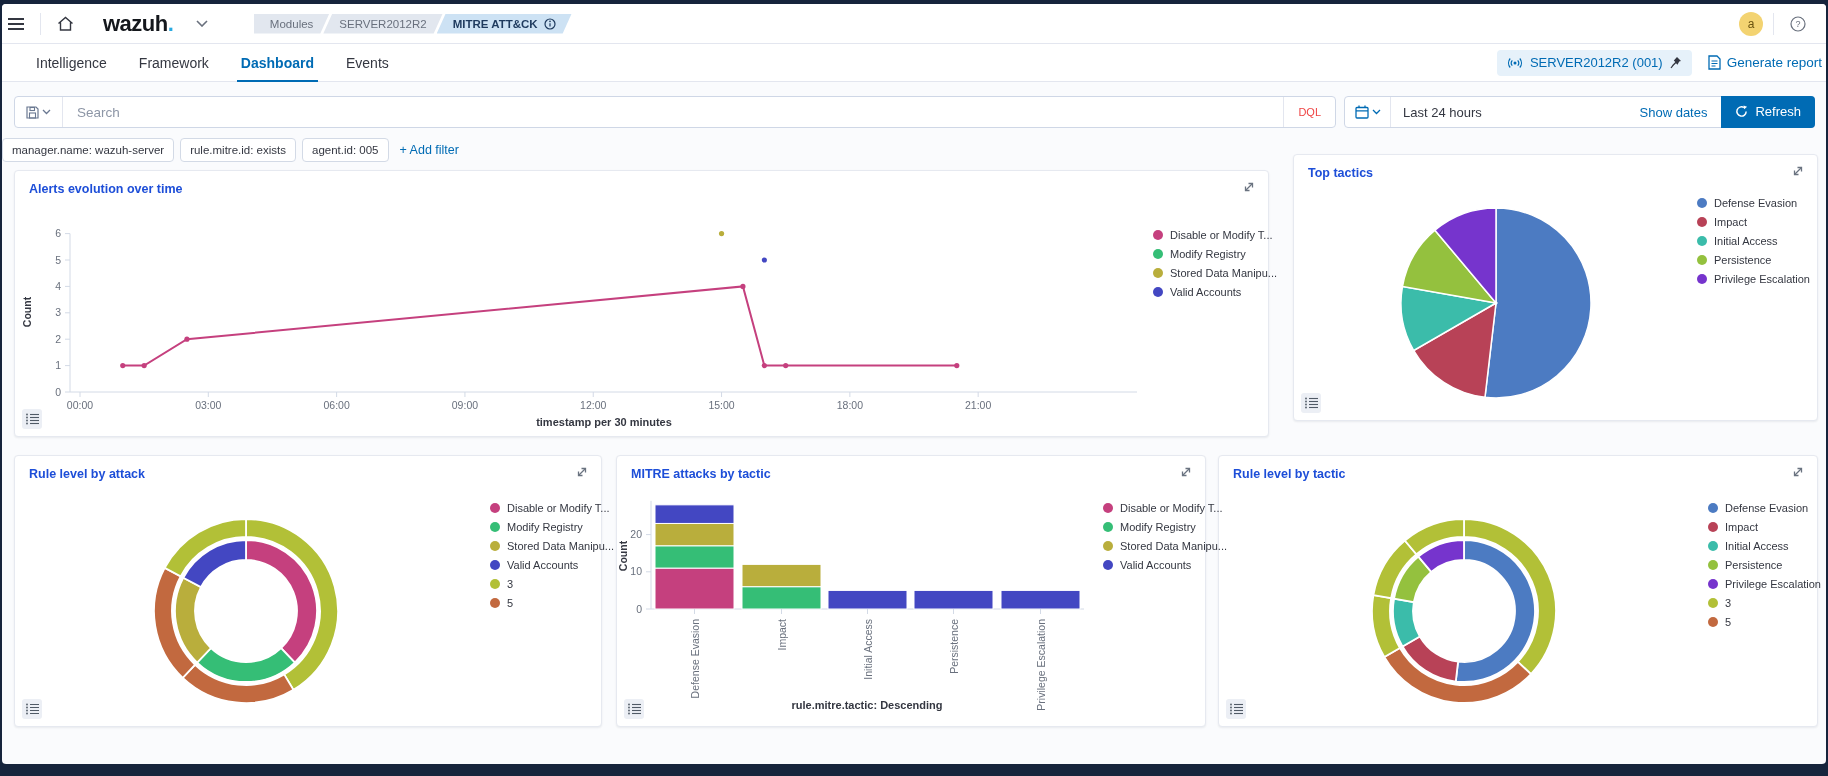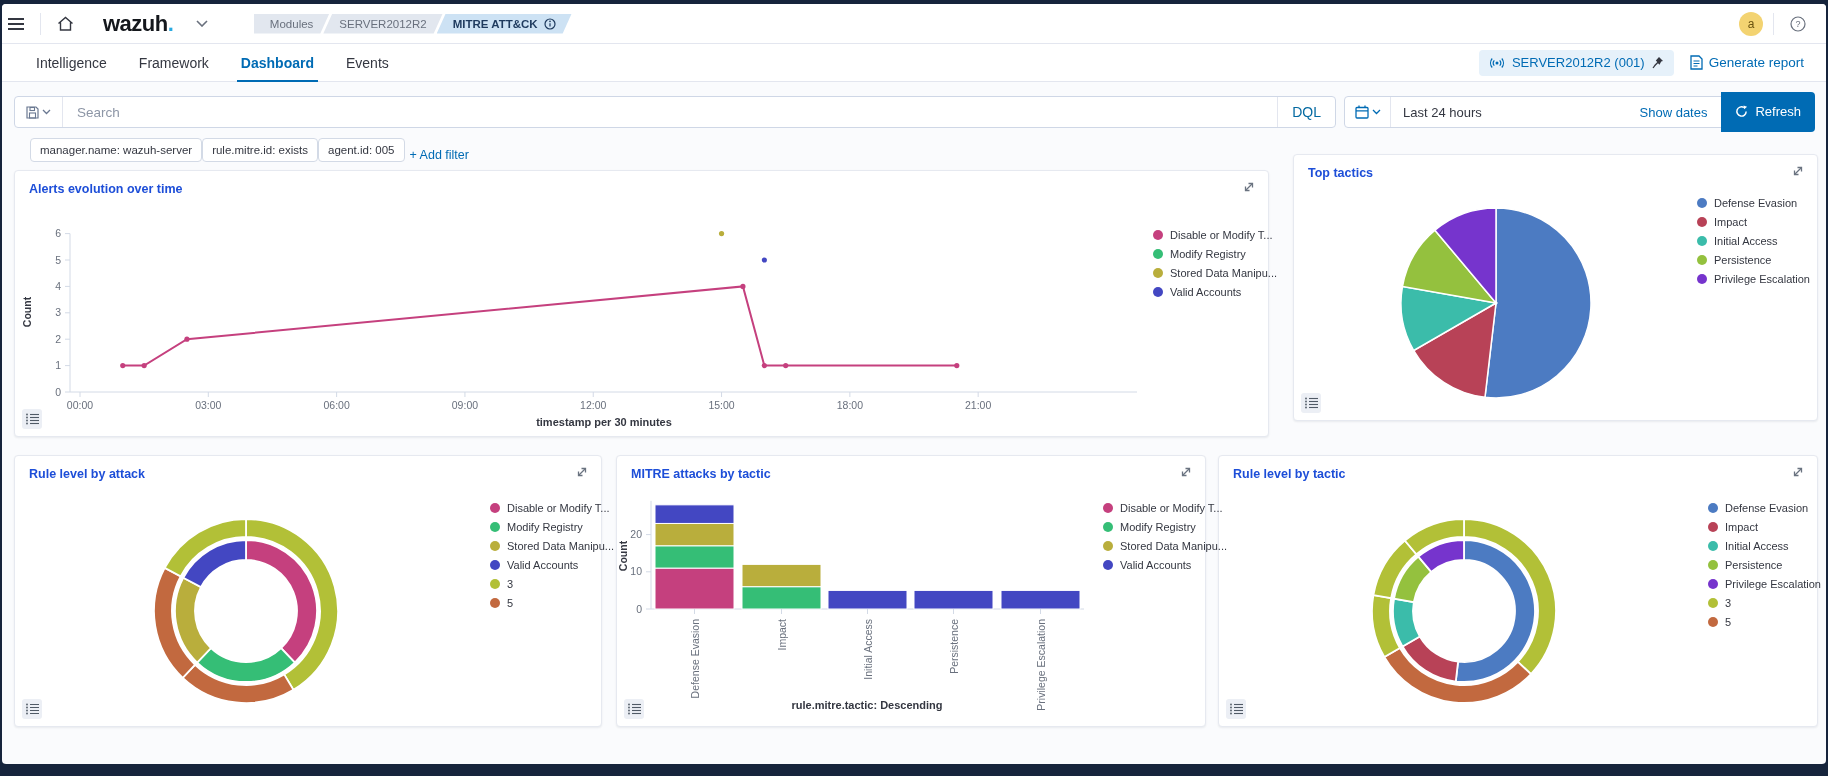--- a/index.html
+++ b/index.html
@@ -28,47 +28,47 @@
             font-size:12px; display:flex; align-items:center; justify-content:center; cursor:pointer; }
 
   
   .tabbar { position:absolute; top:40px; left:0; right:0; height:38px; background:#fff;
             border-bottom:1px solid #e3e6ef; display:flex; align-items:center; z-index:4; }
   .tabs { display:flex; align-items:center; height:100%; padding-left:18px; }
   .tab { height:100%; display:flex; align-items:center; padding:0 16px; font-size:14px;
          color:#343741; cursor:pointer; position:relative; }
   .tab.active { color:#006bb4; font-weight:600; }
   .tab.active::after { content:""; position:absolute; left:12px; right:12px; bottom:-1px; height:2px; background:#006bb4; }
-  .tabbar-right { margin-left:auto; display:flex; gap:16px; padding-right:22px; }
+  .tabbar-right { margin-left:auto; display:flex; gap:16px; padding-right:4px; }
   .agent-pill { display:flex; align-items:center; gap:7px; background:#e6f1fa; border-radius:4px;
                 height:26px; padding:0 10px; color:#006bb4; font-size:13px; cursor:pointer; }
   .report-link { display:flex; align-items:center; gap:6px; color:#006bb4; font-size:13.5px; cursor:pointer; }
 
   
   .content { position:absolute; top:78px; left:0; right:0; bottom:0; }
   .searchrow { position:absolute; top:14px; left:12px; right:11px; height:32px; display:flex;align-items:flex-end; }
   .searchbox { width:1322px; height:32px; background:#fff; border:1px solid #cfd7e6; border-radius:4px;
                display:flex; align-items:center; }
   .save-seg { width:48px; height:100%; border-right:1px solid #e3e6ef; display:flex; align-items:center;
               justify-content:center; gap:3px; cursor:pointer; }
   .search-input { flex:1; border:none; outline:none; font-size:13.5px; padding:0 14px; color:#343741;
                   background:transparent; font-family:"Liberation Sans",sans-serif; }
   .search-input::placeholder { color:#8d96a6; }
   .dql-seg { padding:0 14px; height:100%; display:flex; align-items:center; border-left:1px solid #e3e6ef;
-             color:#0369a1; font-size:14px; cursor:pointer; }
+             color:#ef4444; font-size:11px; cursor:pointer; }
   .datebox { margin-left:8px; flex:1; height:32px; background:#fff; border:1px solid #cfd7e6;
              border-radius:4px; display:flex; align-items:center; }
   .cal-seg { width:46px; height:100%; border-right:1px solid #e3e6ef; display:flex; align-items:center;
              justify-content:center; gap:3px; cursor:pointer; }
   .daterange { padding:0 12px; font-size:13px; color:#343741; }
   .showdates { margin-left:auto; color:#006bb4; font-size:13px; padding-right:14px; cursor:pointer; white-space:nowrap; }
-  .refresh-btn { height:40px; margin:-1px -1px 0 0; background:#006bb4; color:#fff; border:none;
+  .refresh-btn { height:32px; margin:-1px -1px 0 0; background:#006bb4; color:#fff; border:none;
                  border-radius:0 4px 4px 0; font-size:13px; padding:0 14px; display:flex; align-items:center;
                  gap:7px; cursor:pointer; font-family:"Liberation Sans",sans-serif; }
-  .filterrow { position:absolute; top:56px; left:28px; display:flex; align-items:flex-end; }
+  .filterrow { position:absolute; top:56px; left:0; display:flex; align-items:center; gap:6px; }
   .filter-pill { height:24px; background:#fff; border:1px solid #d3dae6; border-radius:4px;
                  font-size:11.5px; color:#343741; display:flex; align-items:center; padding:0 9px; cursor:pointer; }
   .add-filter { color:#006bb4; font-size:12.5px; margin-left:5px; cursor:pointer; }
 
   
   .panel { position:absolute; background:#fff; border-radius:4px; border:1px solid #e6e9f0;
            box-shadow:0 1px 2px rgba(25,40,70,0.08); }
   .panel-title { position:absolute; top:11px; left:14px; font-size:12.5px; font-weight:700; color:#1d4ed8; z-index:2; }
   .expand-ic { position:absolute; top:9px; right:10px; width:16px; height:16px; cursor:pointer; z-index:2; }
   .list-btn { position:absolute; bottom:7px; left:7px; width:20px; height:20px; background:#eceff5;

